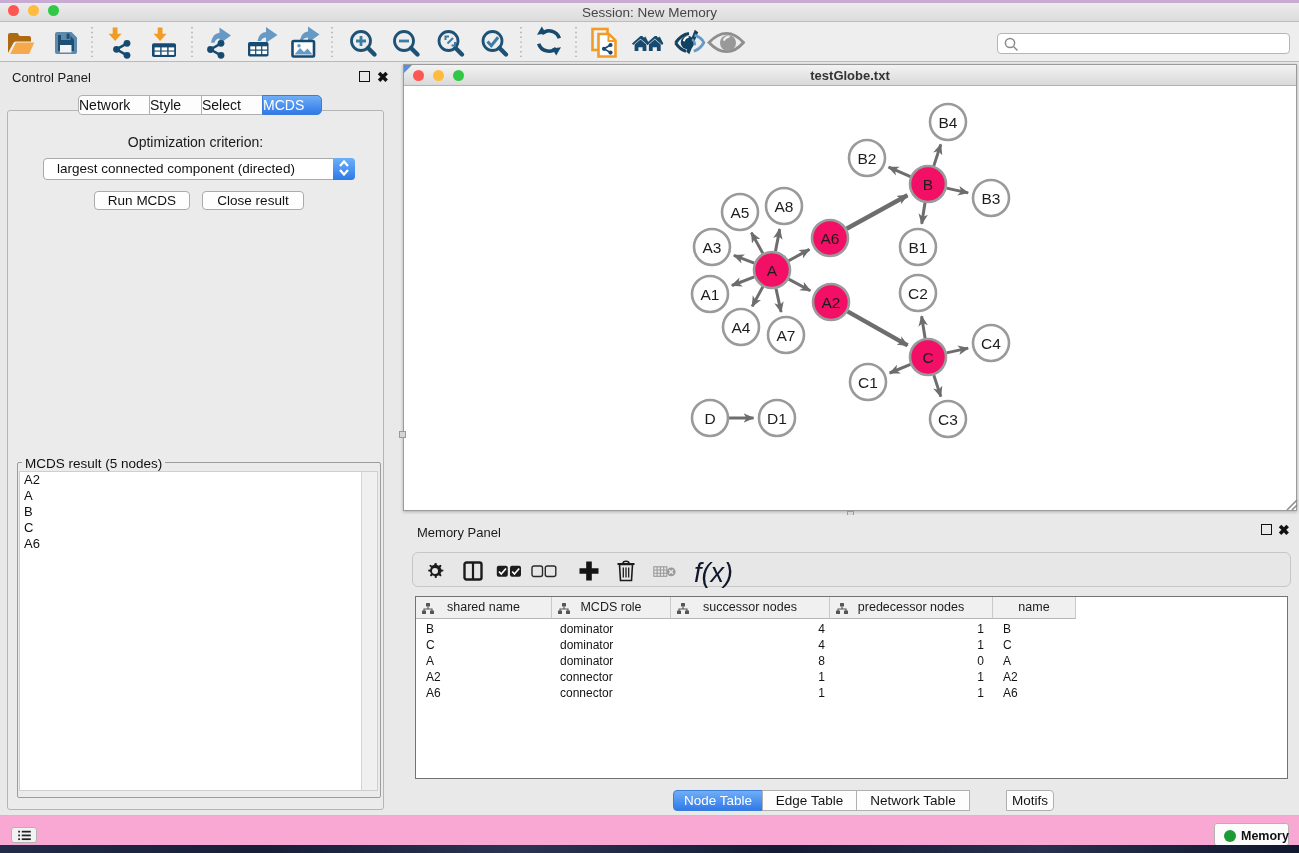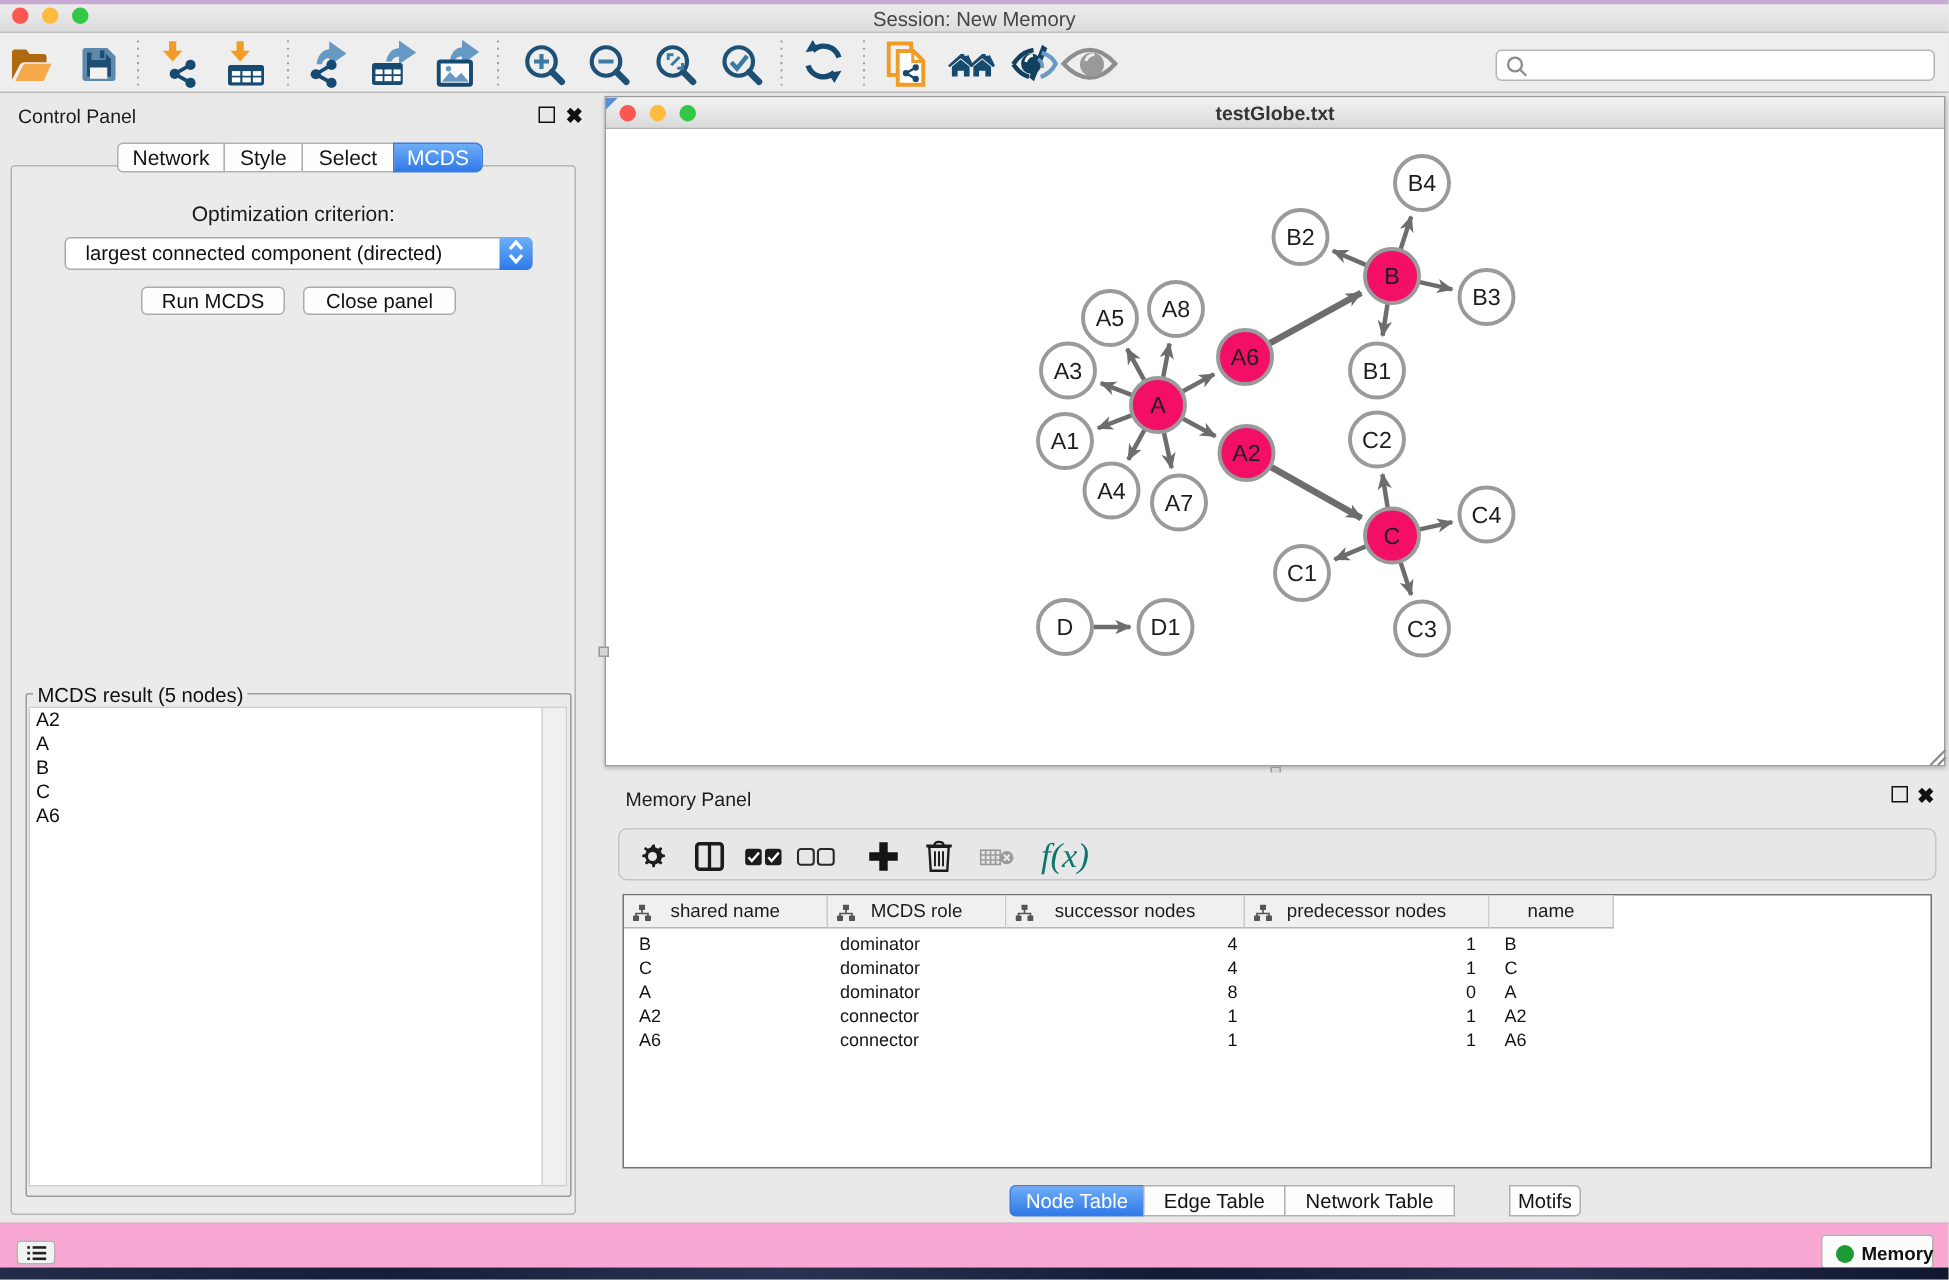--- a/index.html
+++ b/index.html
@@ -15,21 +15,21 @@
 
 #toolbar { left:0; top:22px; width:1299px; height:40px; background:#eeeeee; border-bottom:1px solid #b9b9b9; }
 #searchbox { position:absolute; left:997px; top:11px; width:293px; height:21px; background:#fff; border:1px solid #b5b5b5; border-radius:4px; }
 
 #cpanel { left:0; top:62px; width:391px; height:753px; background:#e9e9e9; }
 #cpanel .hdr { position:absolute; left:12px; top:8px; font-size:13px; color:#1b1b1b; }
 .wbtn { position:absolute; font-size:12px; color:#111; }
 #cp-sub { position:absolute; left:7px; top:48px; width:377px; height:700px; background:#ebebeb; border:1px solid #b5b5b5; border-radius:3px; }
 
 .tabrow { position:absolute; }
-.tab { position:absolute; top:0; height:19.5px; background:#fdfdfd; border:1px solid #b0b0b0; font-size:14px; color:#141414; text-align:center; line-height:18.5px; }
+.tab { position:absolute; top:0; height:19.5px; background:#fdfdfd; border:1px solid #b0b0b0; font-size:14px; color:#141414; text-align:left; line-height:18.5px; }
 .tab.sel { background:linear-gradient(#6faef7,#3079e8); color:#fff; border-color:#3b7dd8; }
 
 #optlabel { position:absolute; left:0; width:391px; top:72px; text-align:center; font-size:14px; color:#1a1a1a; }
 #dropdown { position:absolute; left:43px; top:96px; width:312px; height:22px; background:#fff; border:1px solid #a9a9a9; border-radius:4px; font-size:13.5px; color:#111; line-height:20px; text-align:left; padding-left:13px; }
 #dropdown .spin { position:absolute; right:-1px; top:-1px; width:22px; height:22px; border-radius:0 4px 4px 0; background:linear-gradient(#6db1f9,#2d7ae8); }
 .pbtn { position:absolute; height:19px; background:#fefefe; border:1px solid #ababab; border-radius:4px; font-size:13.5px; color:#111; text-align:center; line-height:17px; }
 
 #grpbox { position:absolute; left:17px; top:400px; width:364px; height:336px; border:1px solid #9c9c9c; border-radius:2px; }
 #grpbox .gtitle { position:absolute; left:4px; top:-7px; background:#ebebeb; padding:0 3px; font-size:13.5px; color:#101010; }
 #grplist { position:absolute; left:1px; top:8px; width:359px; height:320px; background:#fff; border:1px solid #cfcfcf; font-size:13px; color:#101010; }
@@ -175,21 +175,21 @@
     <div class="tab sel" style="left:184px;width:60px;border-radius:0 5px 5px 0;">MCDS</div>
   </div>
   <div id="optlabel">Optimization criterion:</div>
   <div id="dropdown">largest connected component (directed)<div class="spin">
         <svg width="12" height="16" viewBox="0 0 12 16" style="position:absolute;left:5px;top:2px;">
           <path d="M2 6 L6 1.5 L10 6" stroke="#fff" stroke-width="2.2" fill="none"></path>
           <path d="M2 10 L6 14.5 L10 10" stroke="#fff" stroke-width="2.2" fill="none"></path>
         </svg>
       </div></div>
   <div class="pbtn" style="left:94px;top:129px;width:96px;">Run MCDS</div>
-  <div class="pbtn" style="left:202px;top:129px;width:102px;">Close panel</div>
+  <div class="pbtn" style="left:202px;top:129px;width:102px;">Close result</div>
   <div id="grpbox">
     <div class="gtitle">MCDS result (5 nodes)</div>
     <div id="grplist">
       <div class="li">A2</div>
         <div class="li">A</div>
         <div class="li">B</div>
         <div class="li">C</div>
         <div class="li">A6</div>
       <div id="grpscroll"></div>
     </div>
@@ -318,21 +318,21 @@
         </g>
       </svg>
 <svg width="24" height="16" viewBox="0 0 24 16" style="position:absolute;left:240px;top:11px;">
         <g stroke="#9a9a9a" fill="none" stroke-width="1.1">
           <rect x="0.8" y="2.8" width="13" height="9.5"></rect>
           <path d="M0.8 6 h13 M0.8 9.3 h13 M4.1 2.8 v9.5 M7.4 2.8 v9.5 M10.7 2.8 v9.5"></path>
         </g>
         <circle cx="18.2" cy="7.8" r="4.4" fill="#9a9a9a"></circle>
         <path d="M16.3 5.9 l3.8 3.8 M20.1 5.9 l-3.8 3.8" stroke="#e9e9e9" stroke-width="1.4"></path>
       </svg>
-<div style="position:absolute;left:281px;top:5px;font-family:Liberation Serif, serif;font-style:italic;font-size:23px;color:#0f766e;">f(x)</div>
+<div style="position:absolute;left:281px;top:5px;font-family:Liberation Sans, sans-serif;font-style:italic;font-size:27px;color:#0f172a;">f(x)</div>
 </div>
   <div id="ttable">
 <div class="thead" style="left:0px;width:136px;"><svg width="12" height="11" viewBox="0 0 12 11" style="position:absolute;left:6px;top:5.5px;">
           <rect x="4" y="0" width="4" height="3.6" rx="0.5" fill="#555"></rect>
           <path d="M6 3.5 V6 M2 8 V6 H10 V8" stroke="#555" stroke-width="1.1" fill="none"></path>
           <rect x="0" y="7.4" width="4" height="3.6" rx="0.5" fill="#555"></rect>
           <rect x="8" y="7.4" width="4" height="3.6" rx="0.5" fill="#555"></rect>
         </svg>shared name</div>
 <div class="thead" style="left:136px;width:119px;"><svg width="12" height="11" viewBox="0 0 12 11" style="position:absolute;left:6px;top:5.5px;">
           <rect x="4" y="0" width="4" height="3.6" rx="0.5" fill="#555"></rect>

